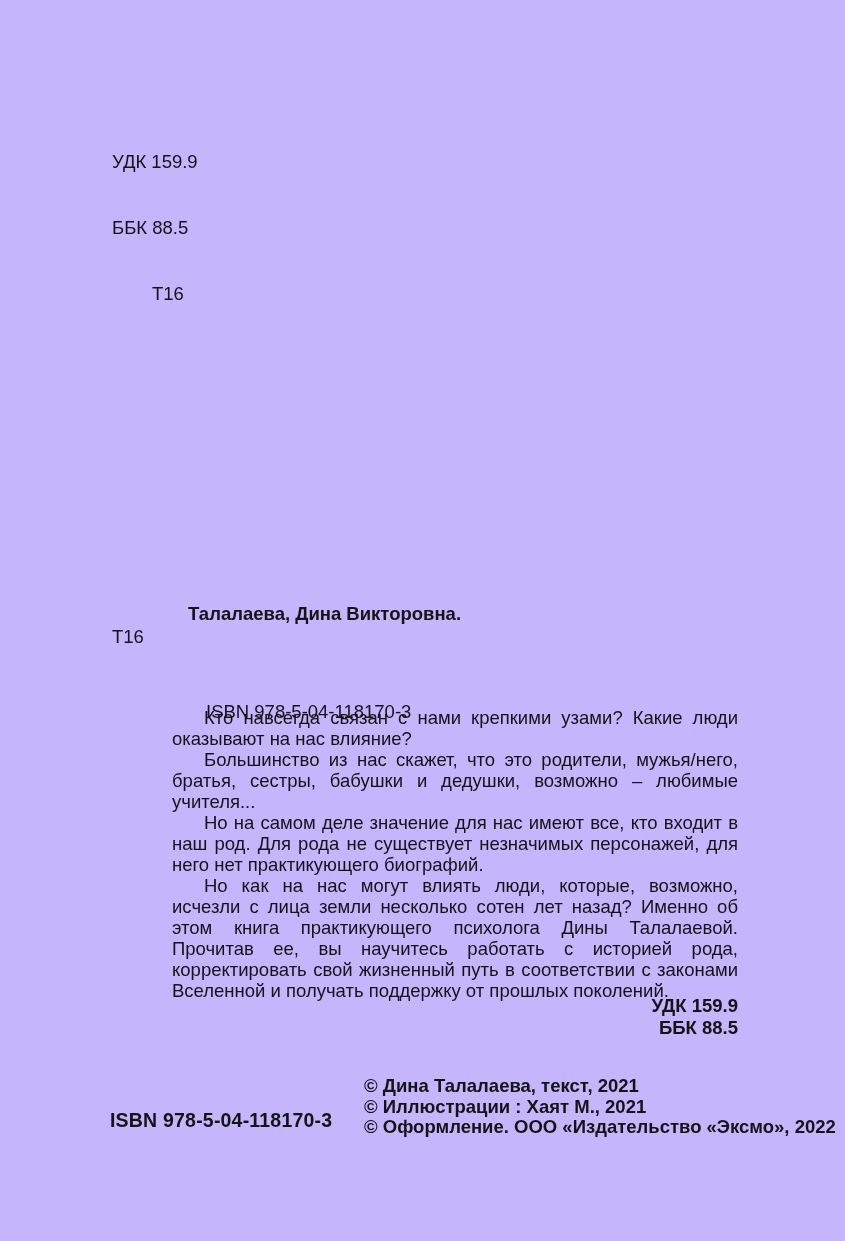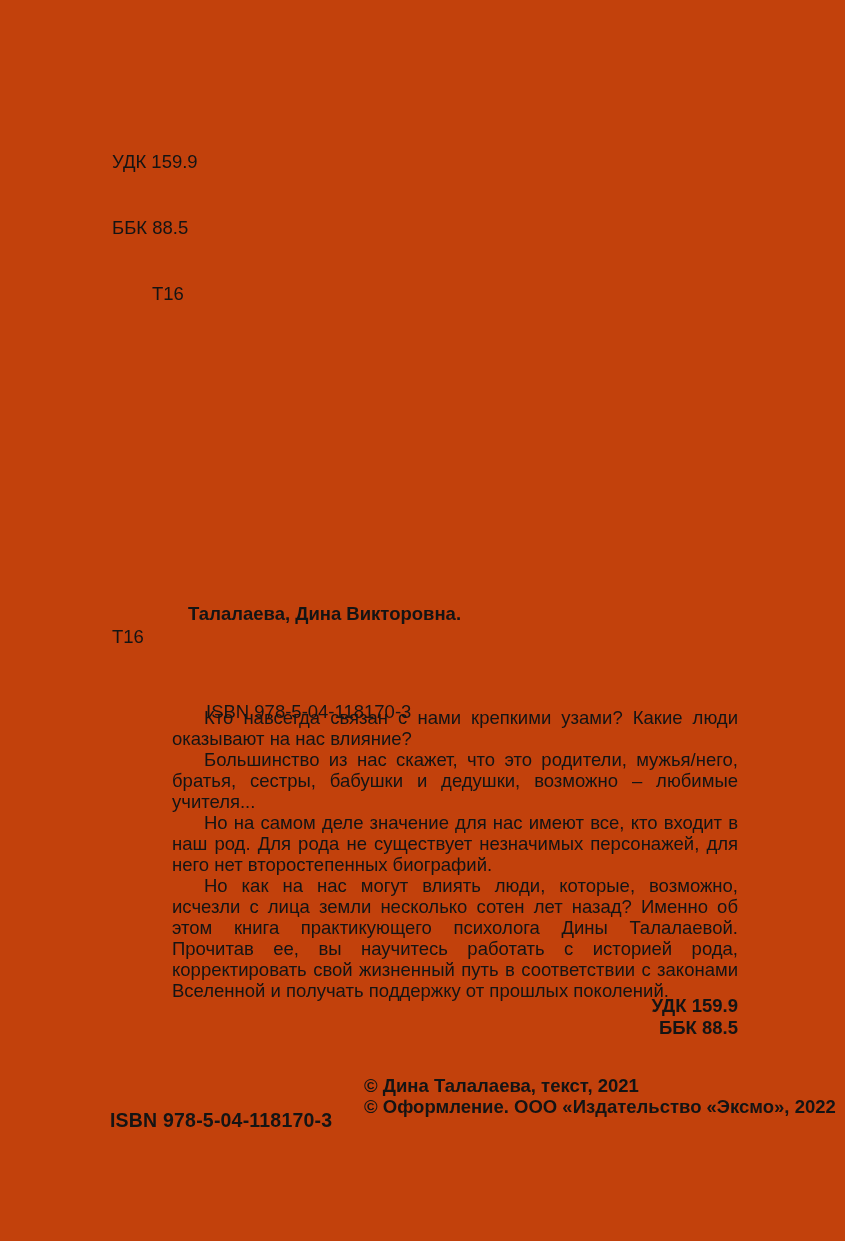--- a/index.html
+++ b/index.html
@@ -5,21 +5,21 @@
   html, body {
     margin: 0;
     padding: 0;
     background: #e8e8e8;
   }
   .page {
     position: relative;
     width: 845px;
     height: 1241px;
     margin: 0 auto;
-    background: #c2410c;
+    background: #c4b5fd;
     color: #141414;
     font-family: "Liberation Sans", "DejaVu Sans", sans-serif;
     font-size: 18.5px;
     overflow: hidden;
   }
   .top-codes {
     position: absolute;
     left: 112px;
     top: 107px;
     line-height: 22px;
@@ -107,29 +107,30 @@
 
   <div class="imprint">
     <div class="author-heading">Талалаева, Дина Викторовна.</div>
   </div>
 
   <div class="imprint-isbn">ISBN 978-5-04-118170-3</div>
 
   <div class="annotation">
     <p>Кто навсегда связан с нами крепкими узами? Какие люди оказывают на нас влияние?</p>
     <p>Большинство из нас скажет, что это родители, мужья/него, братья, сестры, бабушки и дедушки, возможно – любимые учителя...</p>
-    <p>Но на самом деле значение для нас имеют все, кто входит в наш род. Для рода не существует незначимых персонажей, для него нет второстепенных биографий.</p>
+    <p>Но на самом деле значение для нас имеют все, кто входит в наш род. Для рода не существует незначимых персонажей, для него нет практикующего биографий.</p>
     <p>Но как на нас могут влиять люди, которые, возможно, исчезли с лица земли несколько сотен лет назад? Именно об этом книга практикующего психолога Дины Талалаевой. Прочитав ее, вы научитесь работать с историей рода, корректировать свой жизненный путь в соответствии с законами Вселенной и получать поддержку от прошлых поколений.</p>
   </div>
 
   <div class="bottom-codes">
     <div>УДК 159.9</div>
     <div>ББК 88.5</div>
   </div>
 
   <div class="footer-isbn">ISBN 978-5-04-118170-3</div>
 
   <div class="copyrights">
     <div>© Дина Талалаева, текст, 2021</div>
+    <div>© Иллюстрации : Хаят М., 2021</div>
     <div>© Оформление. ООО «Издательство «Эксмо», 2022</div>
   </div>
 
 </div>
 
 </body></html>

